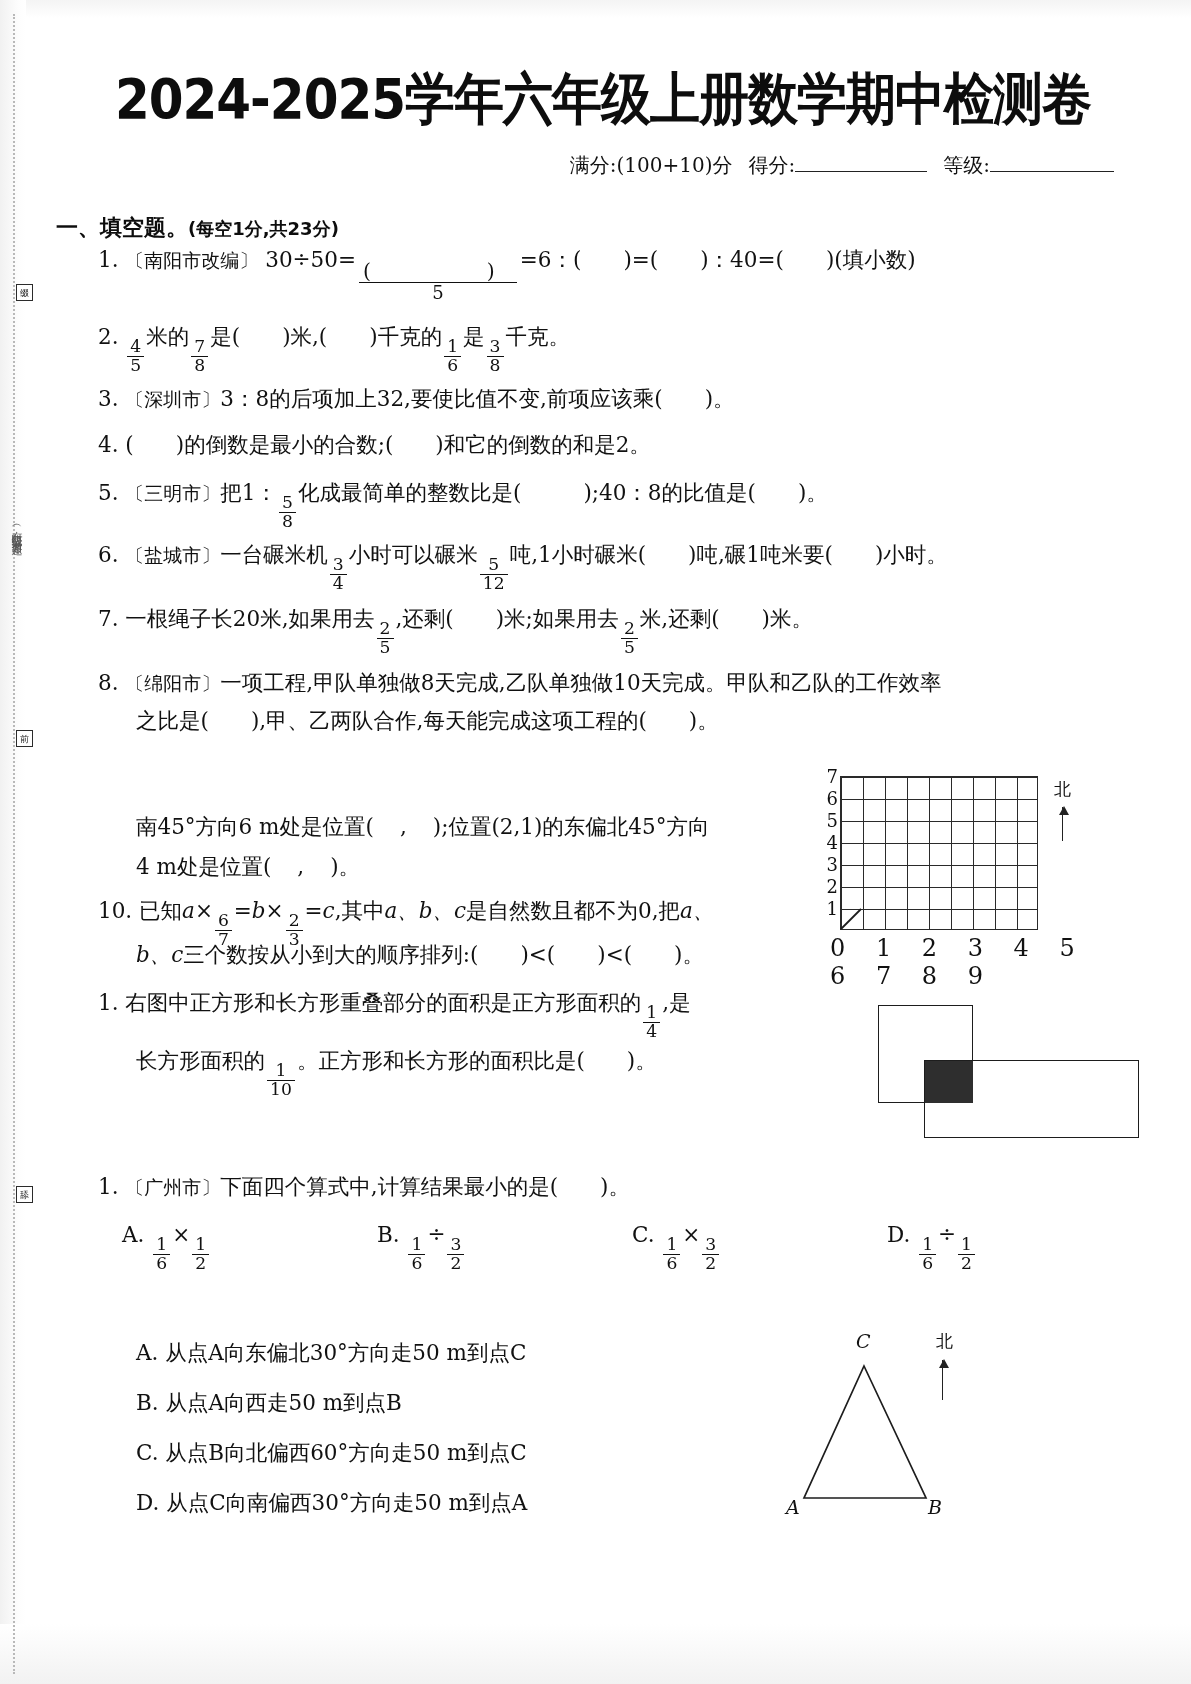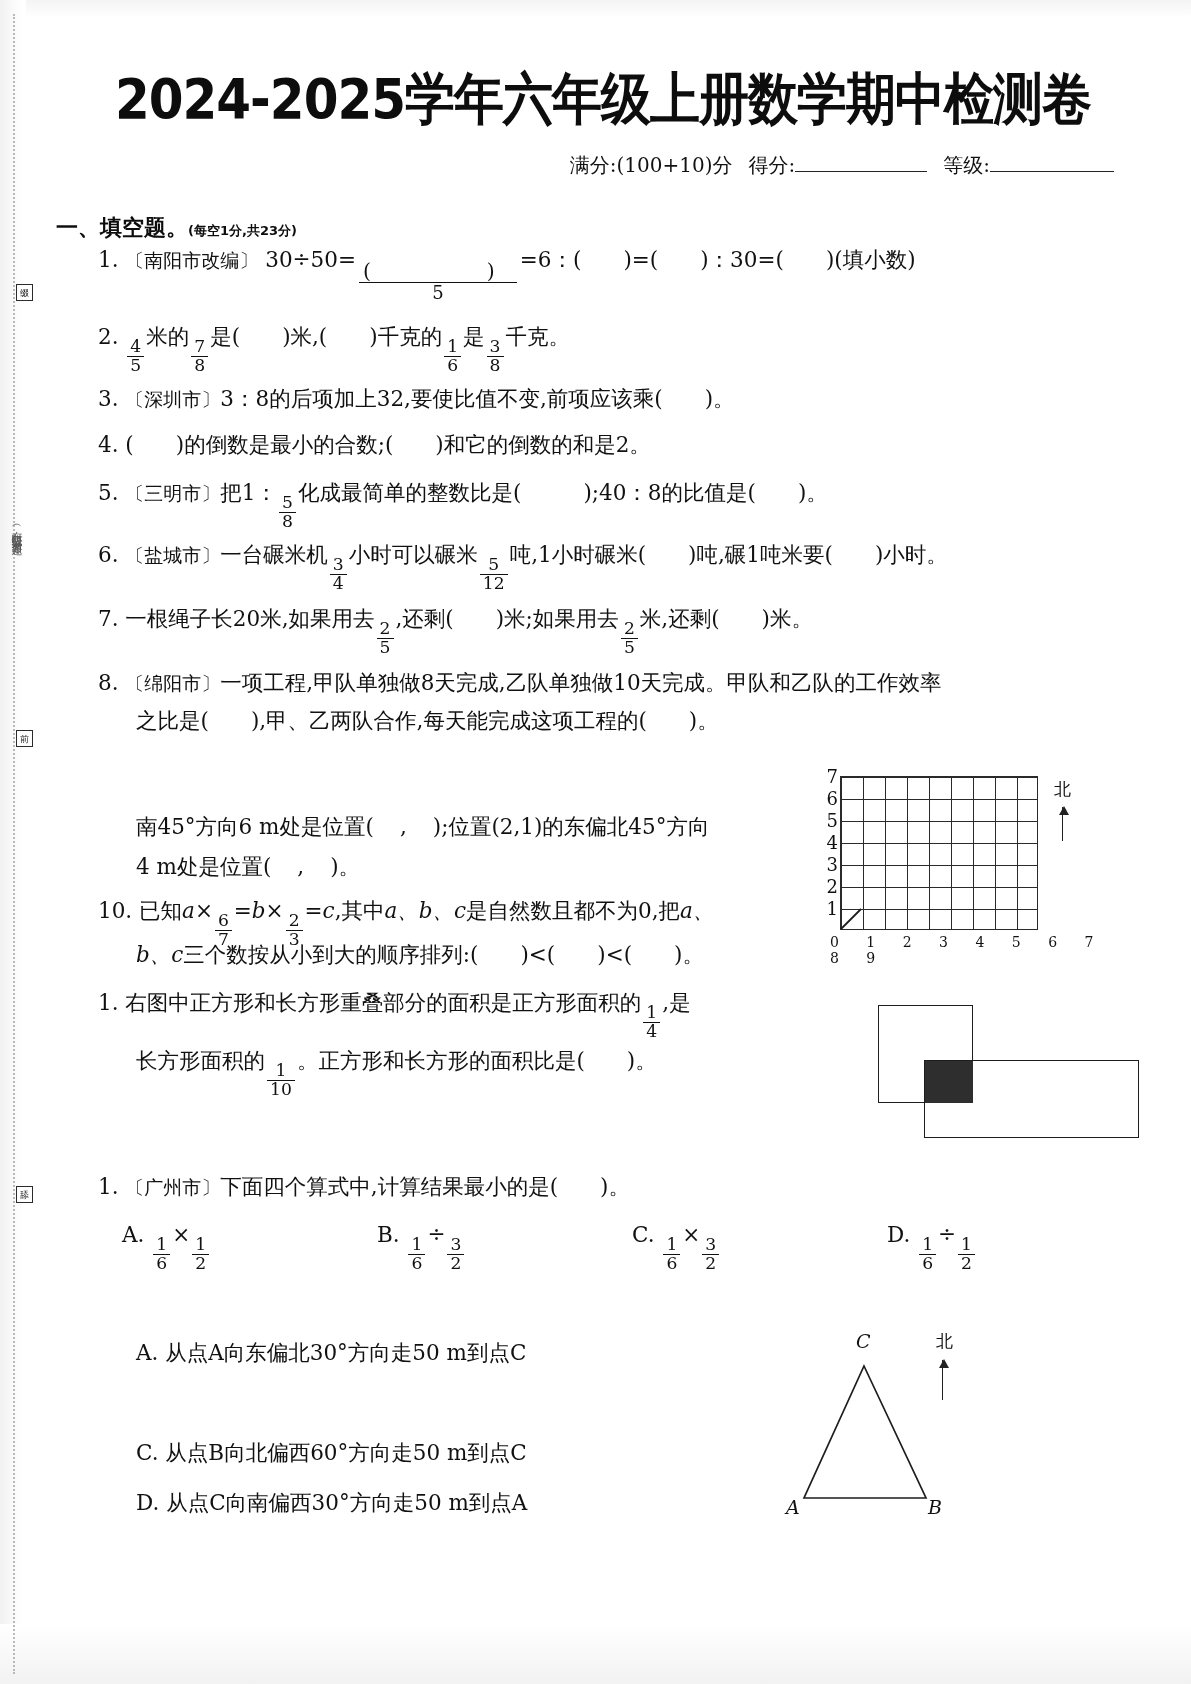--- a/index.html
+++ b/index.html
@@ -86,21 +86,21 @@
   
   .sec-head {
     position: absolute;
     font-family: "DejaVu Sans", "Liberation Sans", sans-serif;
     font-weight: 700;
     font-size: 22px;
     white-space: nowrap;
     color: #0d0d0d;
   }
   .sec-head .sub {
-    font-size: 13px;
+    font-size: 18px;
     font-weight: 700;
   }
 
   
   .q {
     position: absolute;
     font-size: 21.5px;
     line-height: 1.42;
     color: #111;
     white-space: nowrap;
@@ -150,21 +150,21 @@
       repeating-linear-gradient(to right, #2a2a2a 0 1.1px, transparent 1.1px 22px),
       repeating-linear-gradient(to bottom, #2a2a2a 0 1.1px, transparent 1.1px 22px);
   }
   .gridfig .ylab {
     position: absolute; left: 0; top: 0; width: 20px;
     font-size: 18px; text-align: right;
     font-family: "DejaVu Serif","Liberation Serif",serif;
   }
   .gridfig .xlab {
     position: absolute; left: 12px; top: 162px;
-    font-size: 14px; letter-spacing: 11.5px;
+    font-size: 24px; letter-spacing: 11.5px;
   }
   .gridfig .diag {
     position: absolute; left: 22px; top: 136px; width: 22px; height: 22px;
     overflow: hidden;
   }
   .gridfig .northwrap {
     position: absolute; left: 236px; top: 6px; text-align: center;
     font-size: 17px;
   }
   .gridfig .arrowup {
@@ -245,21 +245,21 @@
   <div class="sec-head" style="left:10px; top:213px;">
     <span>一、填空题。</span><span class="sub">(每空1分,共23分)</span>
   </div>
 
   <div class="q" style="left:52px; top:245px;">
     <span class="qnum">1.</span>
     <span class="city">〔南阳市改编〕</span>
     <span>30÷50=</span><span class="frac-blank">
         <span class="num">(&nbsp;&nbsp;&nbsp;&nbsp;)</span>
         <span class="den">5</span>
-      </span><span>=6：(</span><span class="sp-md"></span><span>)=(</span><span class="sp-md"></span><span>)：30=(</span><span class="sp-md"></span><span>)(填小数)</span>
+      </span><span>=6：(</span><span class="sp-md"></span><span>)=(</span><span class="sp-md"></span><span>)：40=(</span><span class="sp-md"></span><span>)(填小数)</span>
   </div>
 
   <div class="q" style="left:52px; top:322px;">
     <span class="qnum">2.</span>
     <span class="frac">
         <span class="num">4</span>
         <span class="den">5</span>
       </span><span>米的</span><span class="frac">
         <span class="num">7</span>
         <span class="den">8</span>
@@ -434,20 +434,23 @@
           <span class="num">1</span>
           <span class="den">2</span>
         </span>
     </div>
   </div>
 
 
   <div class="q" style="left:90px; top:1338px;">
     <span>A. 从点A向东偏北30°方向走50 m到点C</span>
   </div>
+  <div class="q" style="left:90px; top:1388px;">
+    <span>B. 从点A向西走50 m到点B</span>
+  </div>
   <div class="q" style="left:90px; top:1438px;">
     <span>C. 从点B向北偏西60°方向走50 m到点C</span>
   </div>
   <div class="q" style="left:90px; top:1488px;">
     <span>D. 从点C向南偏西30°方向走50 m到点A</span>
   </div>
 
   <div class="trifig" style="left:740px; top:1330px; width:220px; height:190px;">
     <svg width="200" height="175" viewBox="0 0 200 175" style="position:absolute;left:0;top:18px;">
       <polygon points="78,18 140,150 18,150" fill="none" stroke="#1d1d1d" stroke-width="1.7"></polygon>

